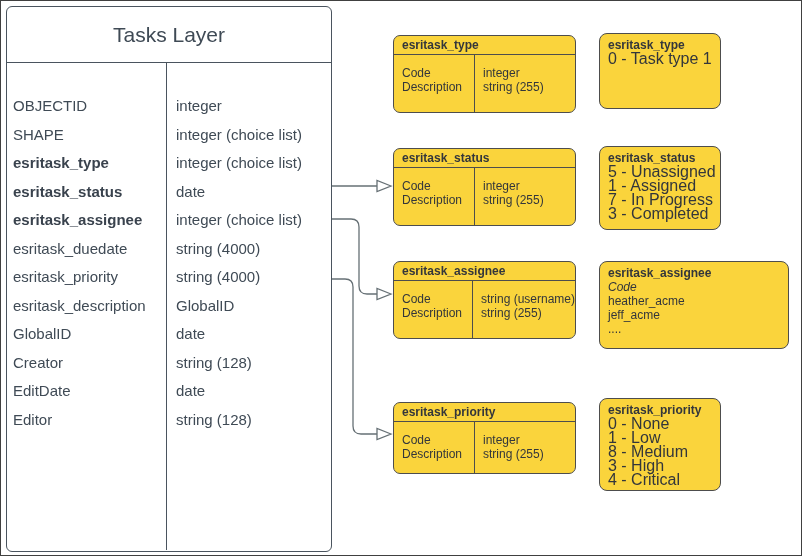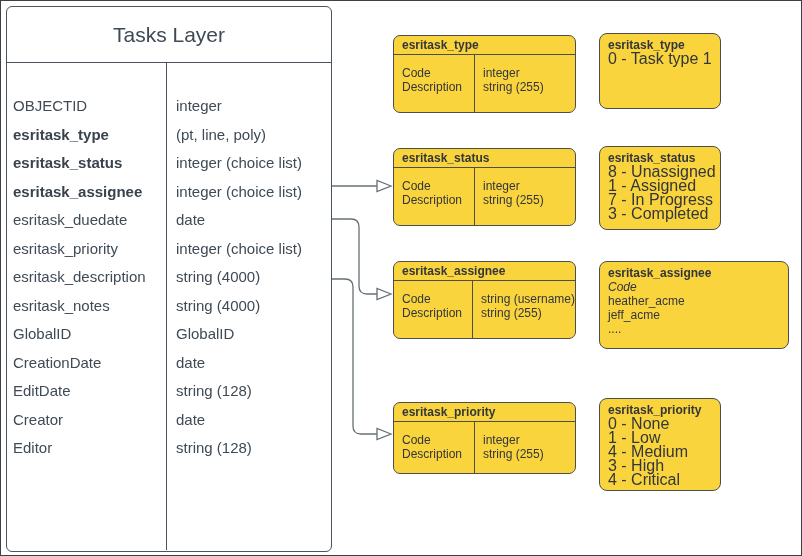--- a/index.html
+++ b/index.html
@@ -85,36 +85,34 @@
     <path class="ahead" d="M390 293 L376 287.5 L376 298.5 Z"></path>
     <path class="cline" d="M331 278 H344 Q352 278 352 286 V425 Q352 433 360 433 H376"></path>
     <path class="ahead" d="M390 433 L376 427.5 L376 438.5 Z"></path>
   </svg>
 
   <div class="entity">
     <div class="entity-title">Tasks Layer</div>
     <div class="entity-body">
       <div class="names-col">
         <div class="frow">OBJECTID</div>
+        <div class="frow">SHAPE</div>
         <div class="frow bold">esritask_type</div>
         <div class="frow bold">esritask_status</div>
         <div class="frow bold">esritask_assignee</div>
         <div class="frow">esritask_duedate</div>
         <div class="frow">esritask_priority</div>
         <div class="frow">esritask_description</div>
-        <div class="frow">esritask_notes</div>
         <div class="frow">GlobalID</div>
-        <div class="frow">CreationDate</div>
+        <div class="frow">Creator</div>
         <div class="frow">EditDate</div>
-        <div class="frow">Creator</div>
         <div class="frow">Editor</div>
       </div>
       <div class="types-col">
         <div class="frow">integer</div>
-        <div class="frow">(pt, line, poly)</div>
         <div class="frow">integer (choice list)</div>
         <div class="frow">integer (choice list)</div>
         <div class="frow">date</div>
         <div class="frow">integer (choice list)</div>
         <div class="frow">string (4000)</div>
         <div class="frow">string (4000)</div>
         <div class="frow">GlobalID</div>
         <div class="frow">date</div>
         <div class="frow">string (128)</div>
         <div class="frow">date</div>
@@ -179,21 +177,21 @@
     </div>
   </div>
 
   <div class="vbox vbox0">
     <div class="vtitle">esritask_type</div>
     <div class="vline">0 - Task type 1</div>
   </div>
 
   <div class="vbox vbox1">
     <div class="vtitle">esritask_status</div>
-    <div class="vline">8 - Unassigned</div>
+    <div class="vline">5 - Unassigned</div>
     <div class="vline">1 - Assigned</div>
     <div class="vline">7 - In Progress</div>
     <div class="vline">3 - Completed</div>
   </div>
 
   <div class="vbox vbox2">
     <div class="vtitle">esritask_assignee</div>
     <div class="vcols">
       <div class="vcol">
         <div class="vhead">Code</div>
@@ -201,18 +199,18 @@
         <div>jeff_acme</div>
         <div>....</div>
       </div>
     </div>
   </div>
 
   <div class="vbox vbox3">
     <div class="vtitle">esritask_priority</div>
     <div class="vline">0 - None</div>
     <div class="vline">1 - Low</div>
-    <div class="vline">4 - Medium</div>
+    <div class="vline">8 - Medium</div>
     <div class="vline">3 - High</div>
     <div class="vline">4 - Critical</div>
   </div>
 
 </div>
 
 </body></html>

